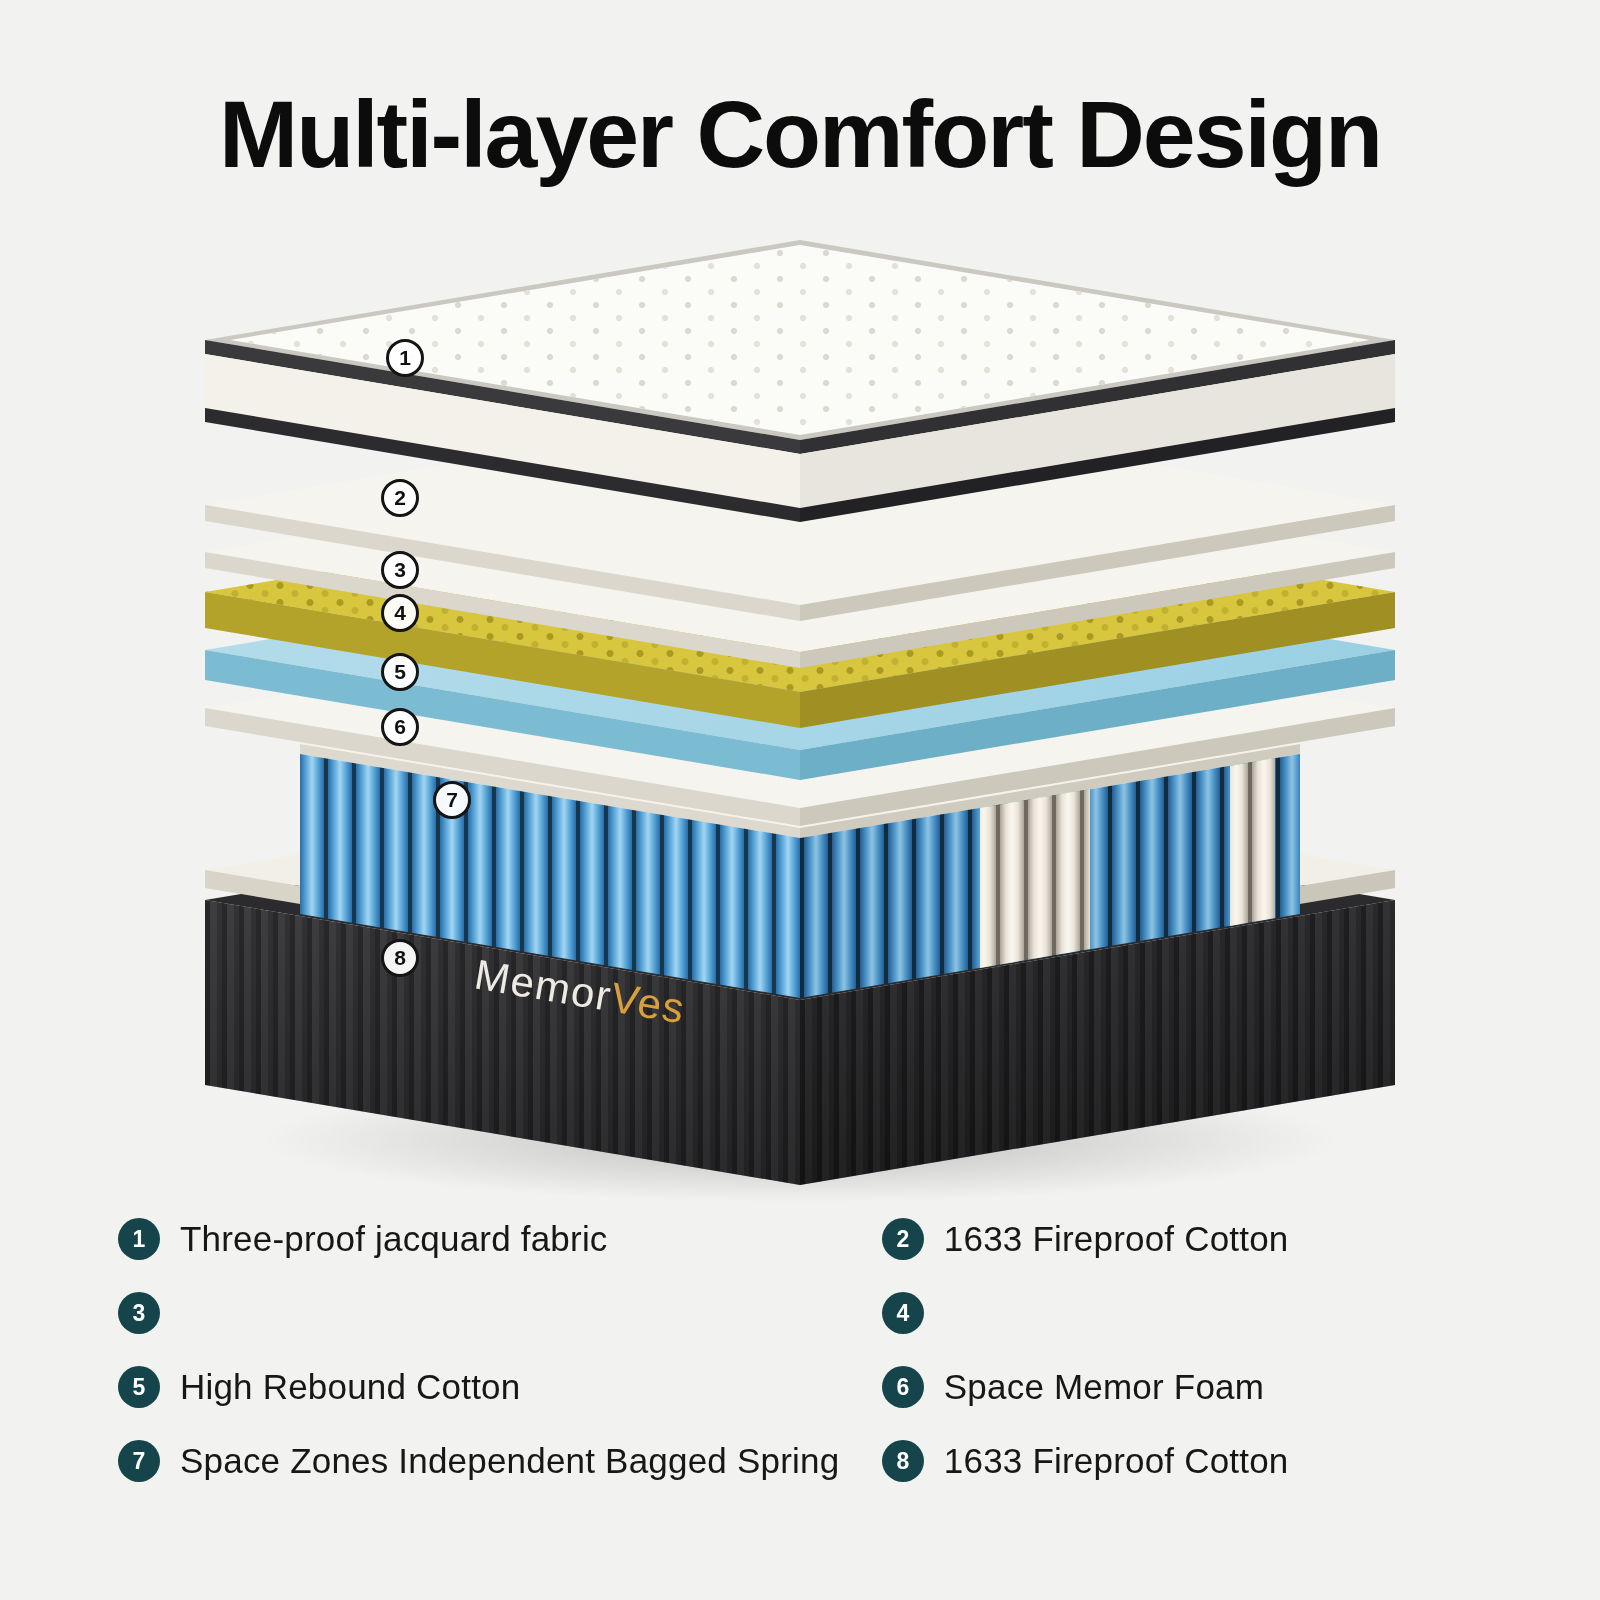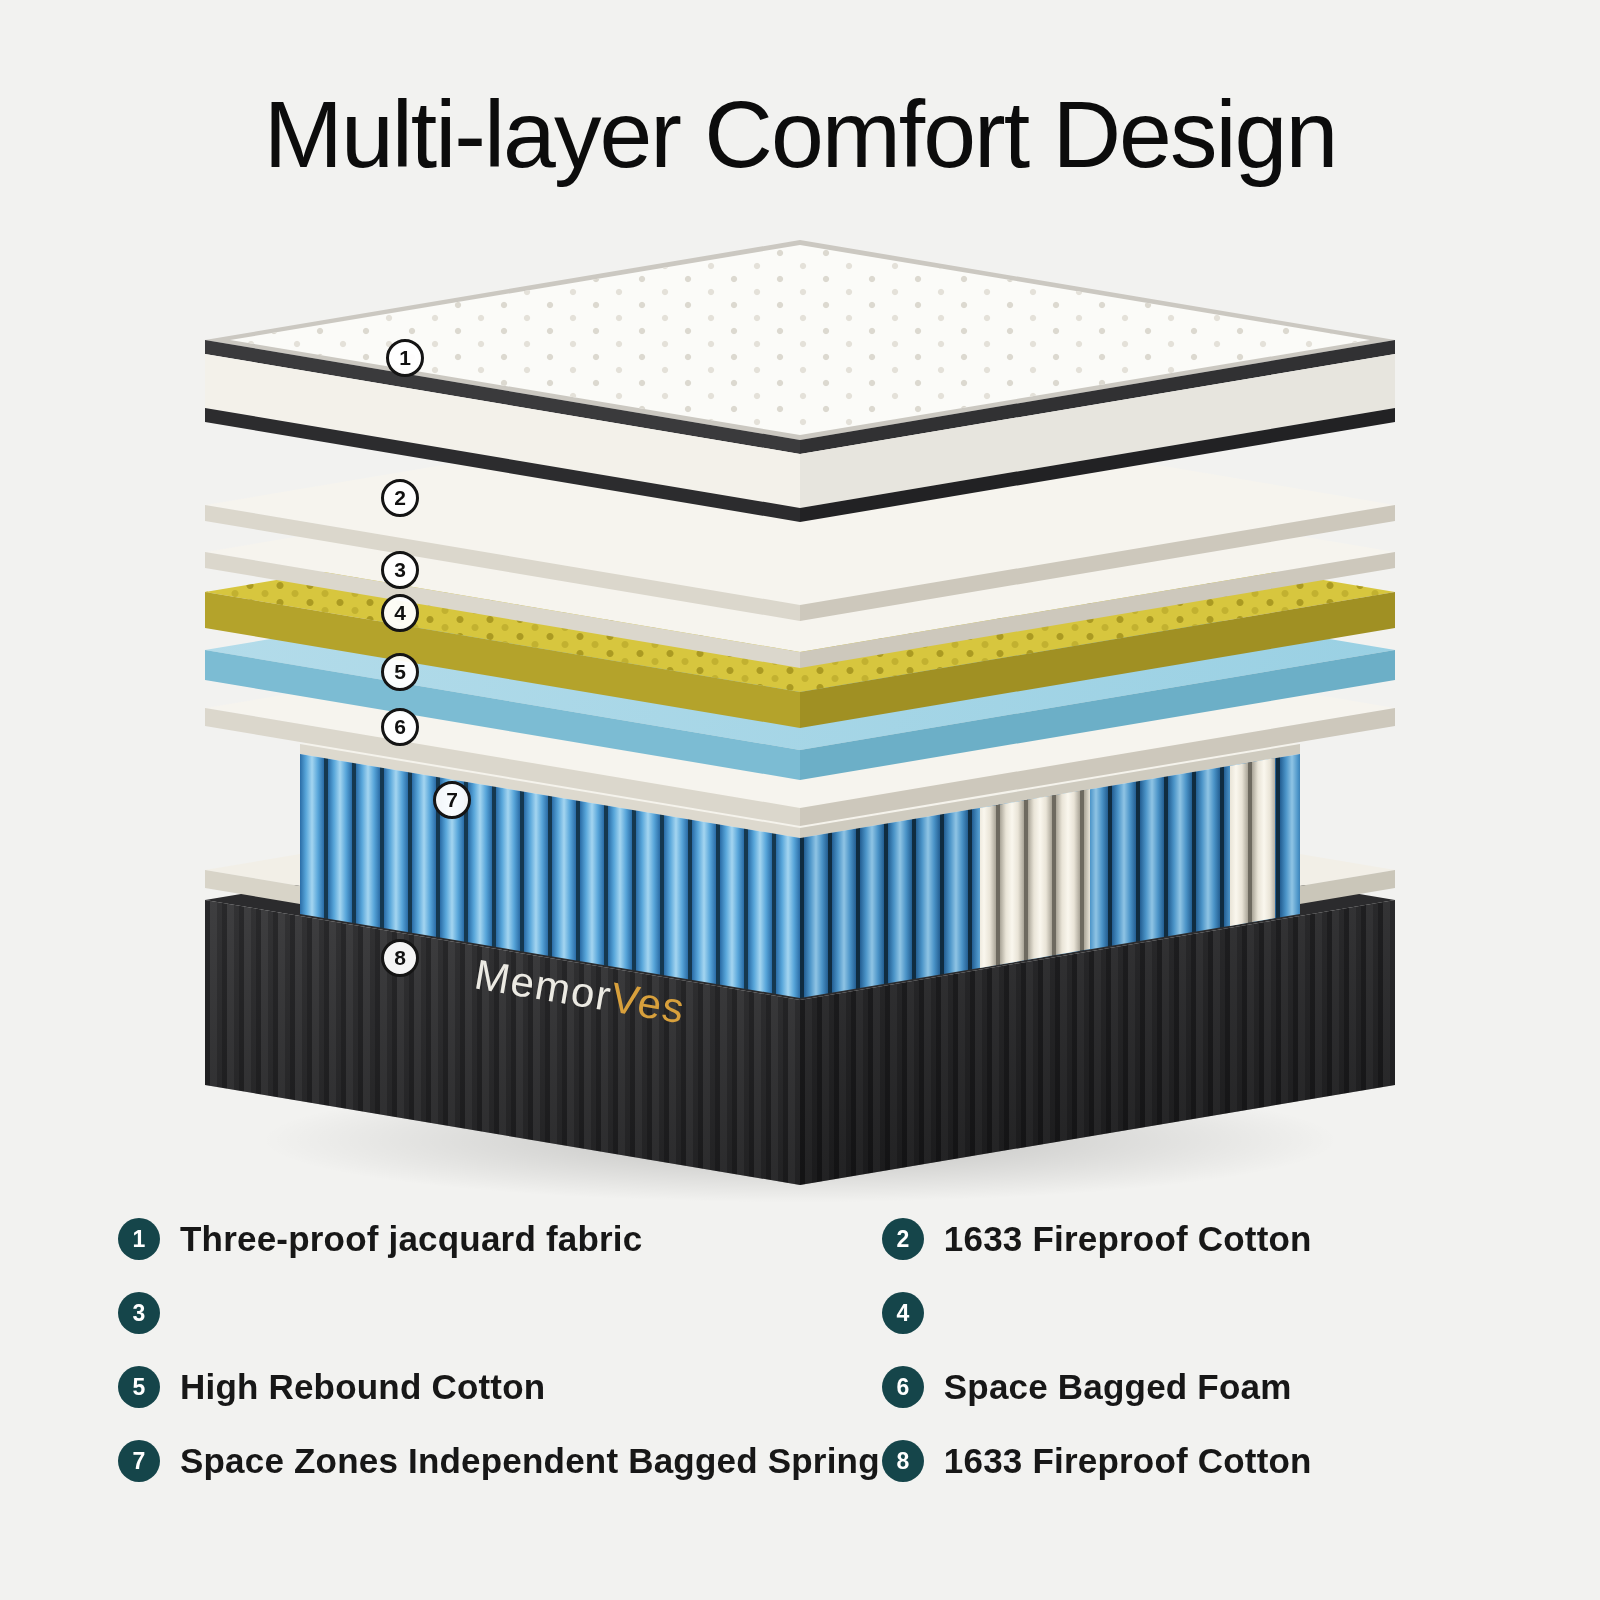--- a/index.html
+++ b/index.html
@@ -16,21 +16,21 @@
   }
 
   
   .title {
     position: absolute;
     top: 80px;
     left: 0;
     width: 100%;
     text-align: center;
     font-size: 95px;
-    font-weight: normal;
+    font-weight: bold;
     letter-spacing: -2px;
     color: #0c0c0c;
   }
 
   
   .layer { position: absolute; left: 205px; width: 1190px; }
   .layer .face { position: absolute; left: 0; top: 0; width: 100%; height: 100%; }
 
   
   .layer1 { top: 240px; height: 282px; z-index: 90; }
@@ -167,21 +167,21 @@
     width: 42px; height: 42px;
     border-radius: 50%;
     background: #15454a;
     color: #ffffff;
     font-size: 23px;
     font-weight: bold;
     display: flex; align-items: center; justify-content: center;
   }
   .llabel {
     font-size: 35px;
-    font-weight: 700;
+    font-weight: 400;
     color: #171717;
     letter-spacing: 0.2px;
     white-space: nowrap;
   }
 </style>
 </head>
 <body>
 
 <div class="canvas">
 
@@ -279,21 +279,21 @@
     </div>
     <div class="legend-item">
       <span class="lbadge">4</span>
     </div>
     <div class="legend-item">
       <span class="lbadge">5</span>
       <span class="llabel">High Rebound Cotton</span>
     </div>
     <div class="legend-item">
       <span class="lbadge">6</span>
-      <span class="llabel">Space Bagged Foam</span>
+      <span class="llabel">Space Memor Foam</span>
     </div>
     <div class="legend-item">
       <span class="lbadge">7</span>
       <span class="llabel">Space Zones Independent Bagged Spring</span>
     </div>
     <div class="legend-item">
       <span class="lbadge">8</span>
       <span class="llabel">1633 Fireproof Cotton</span>
     </div>
   </div>

